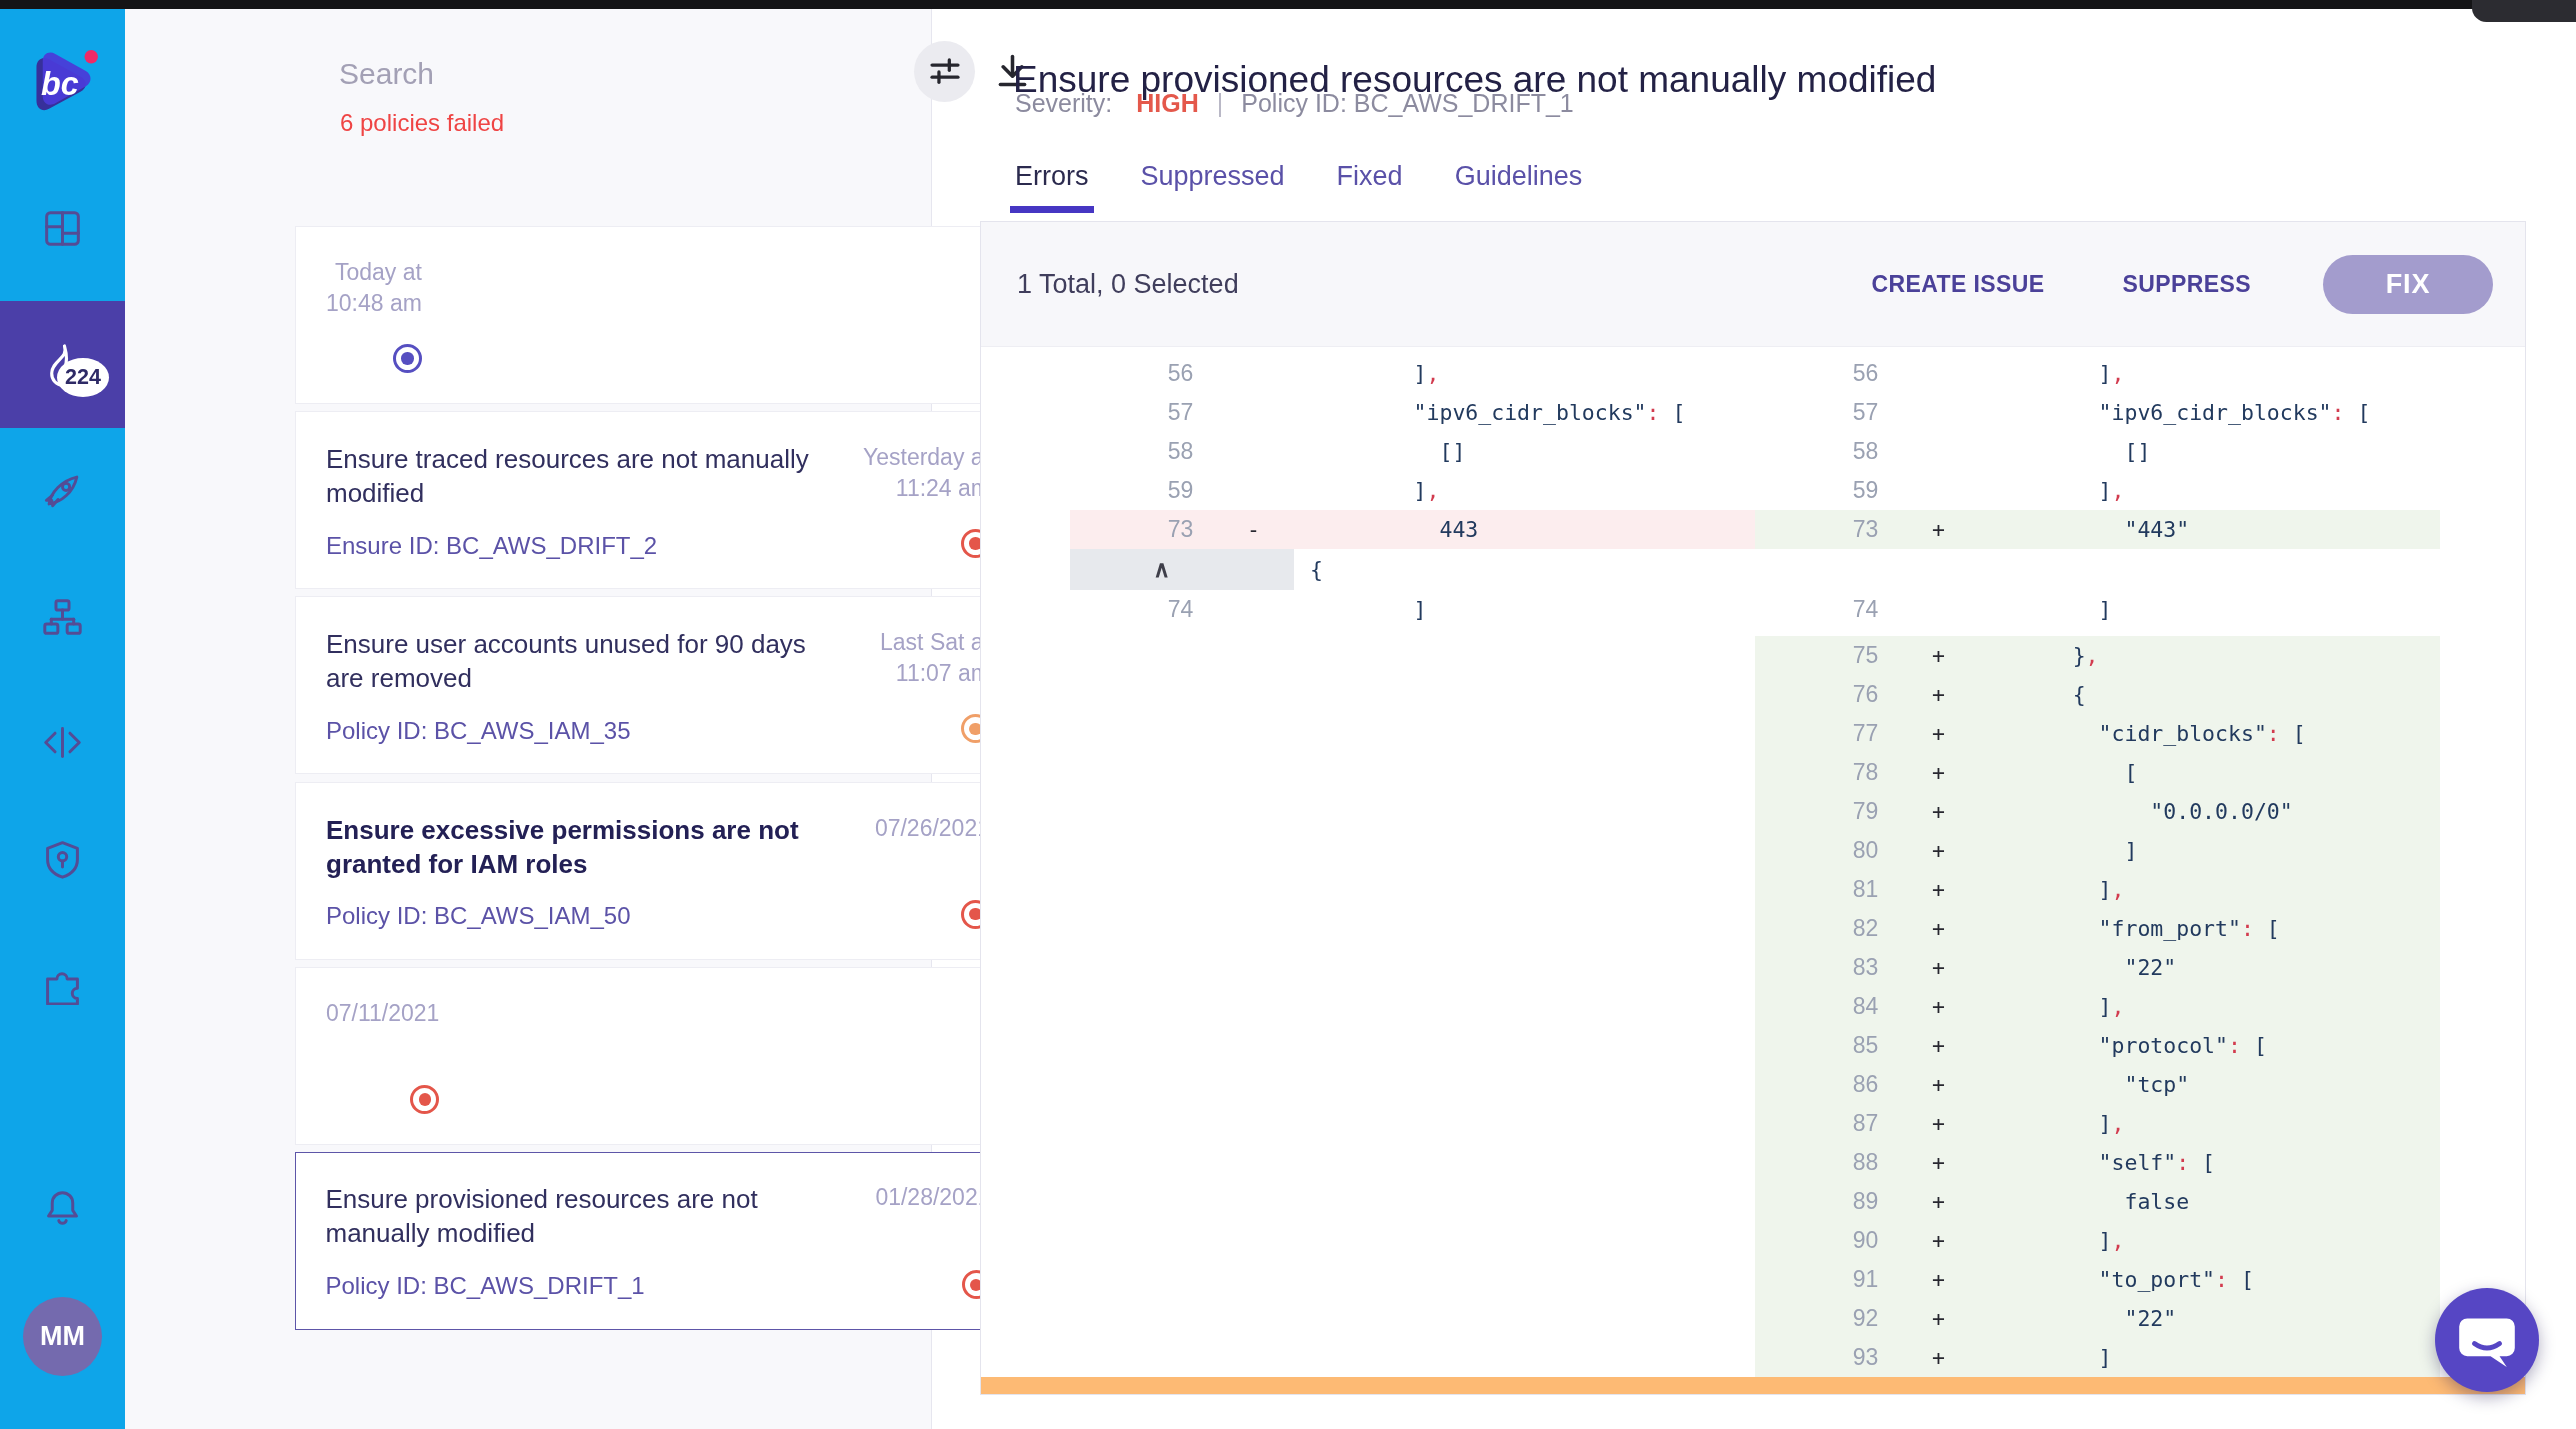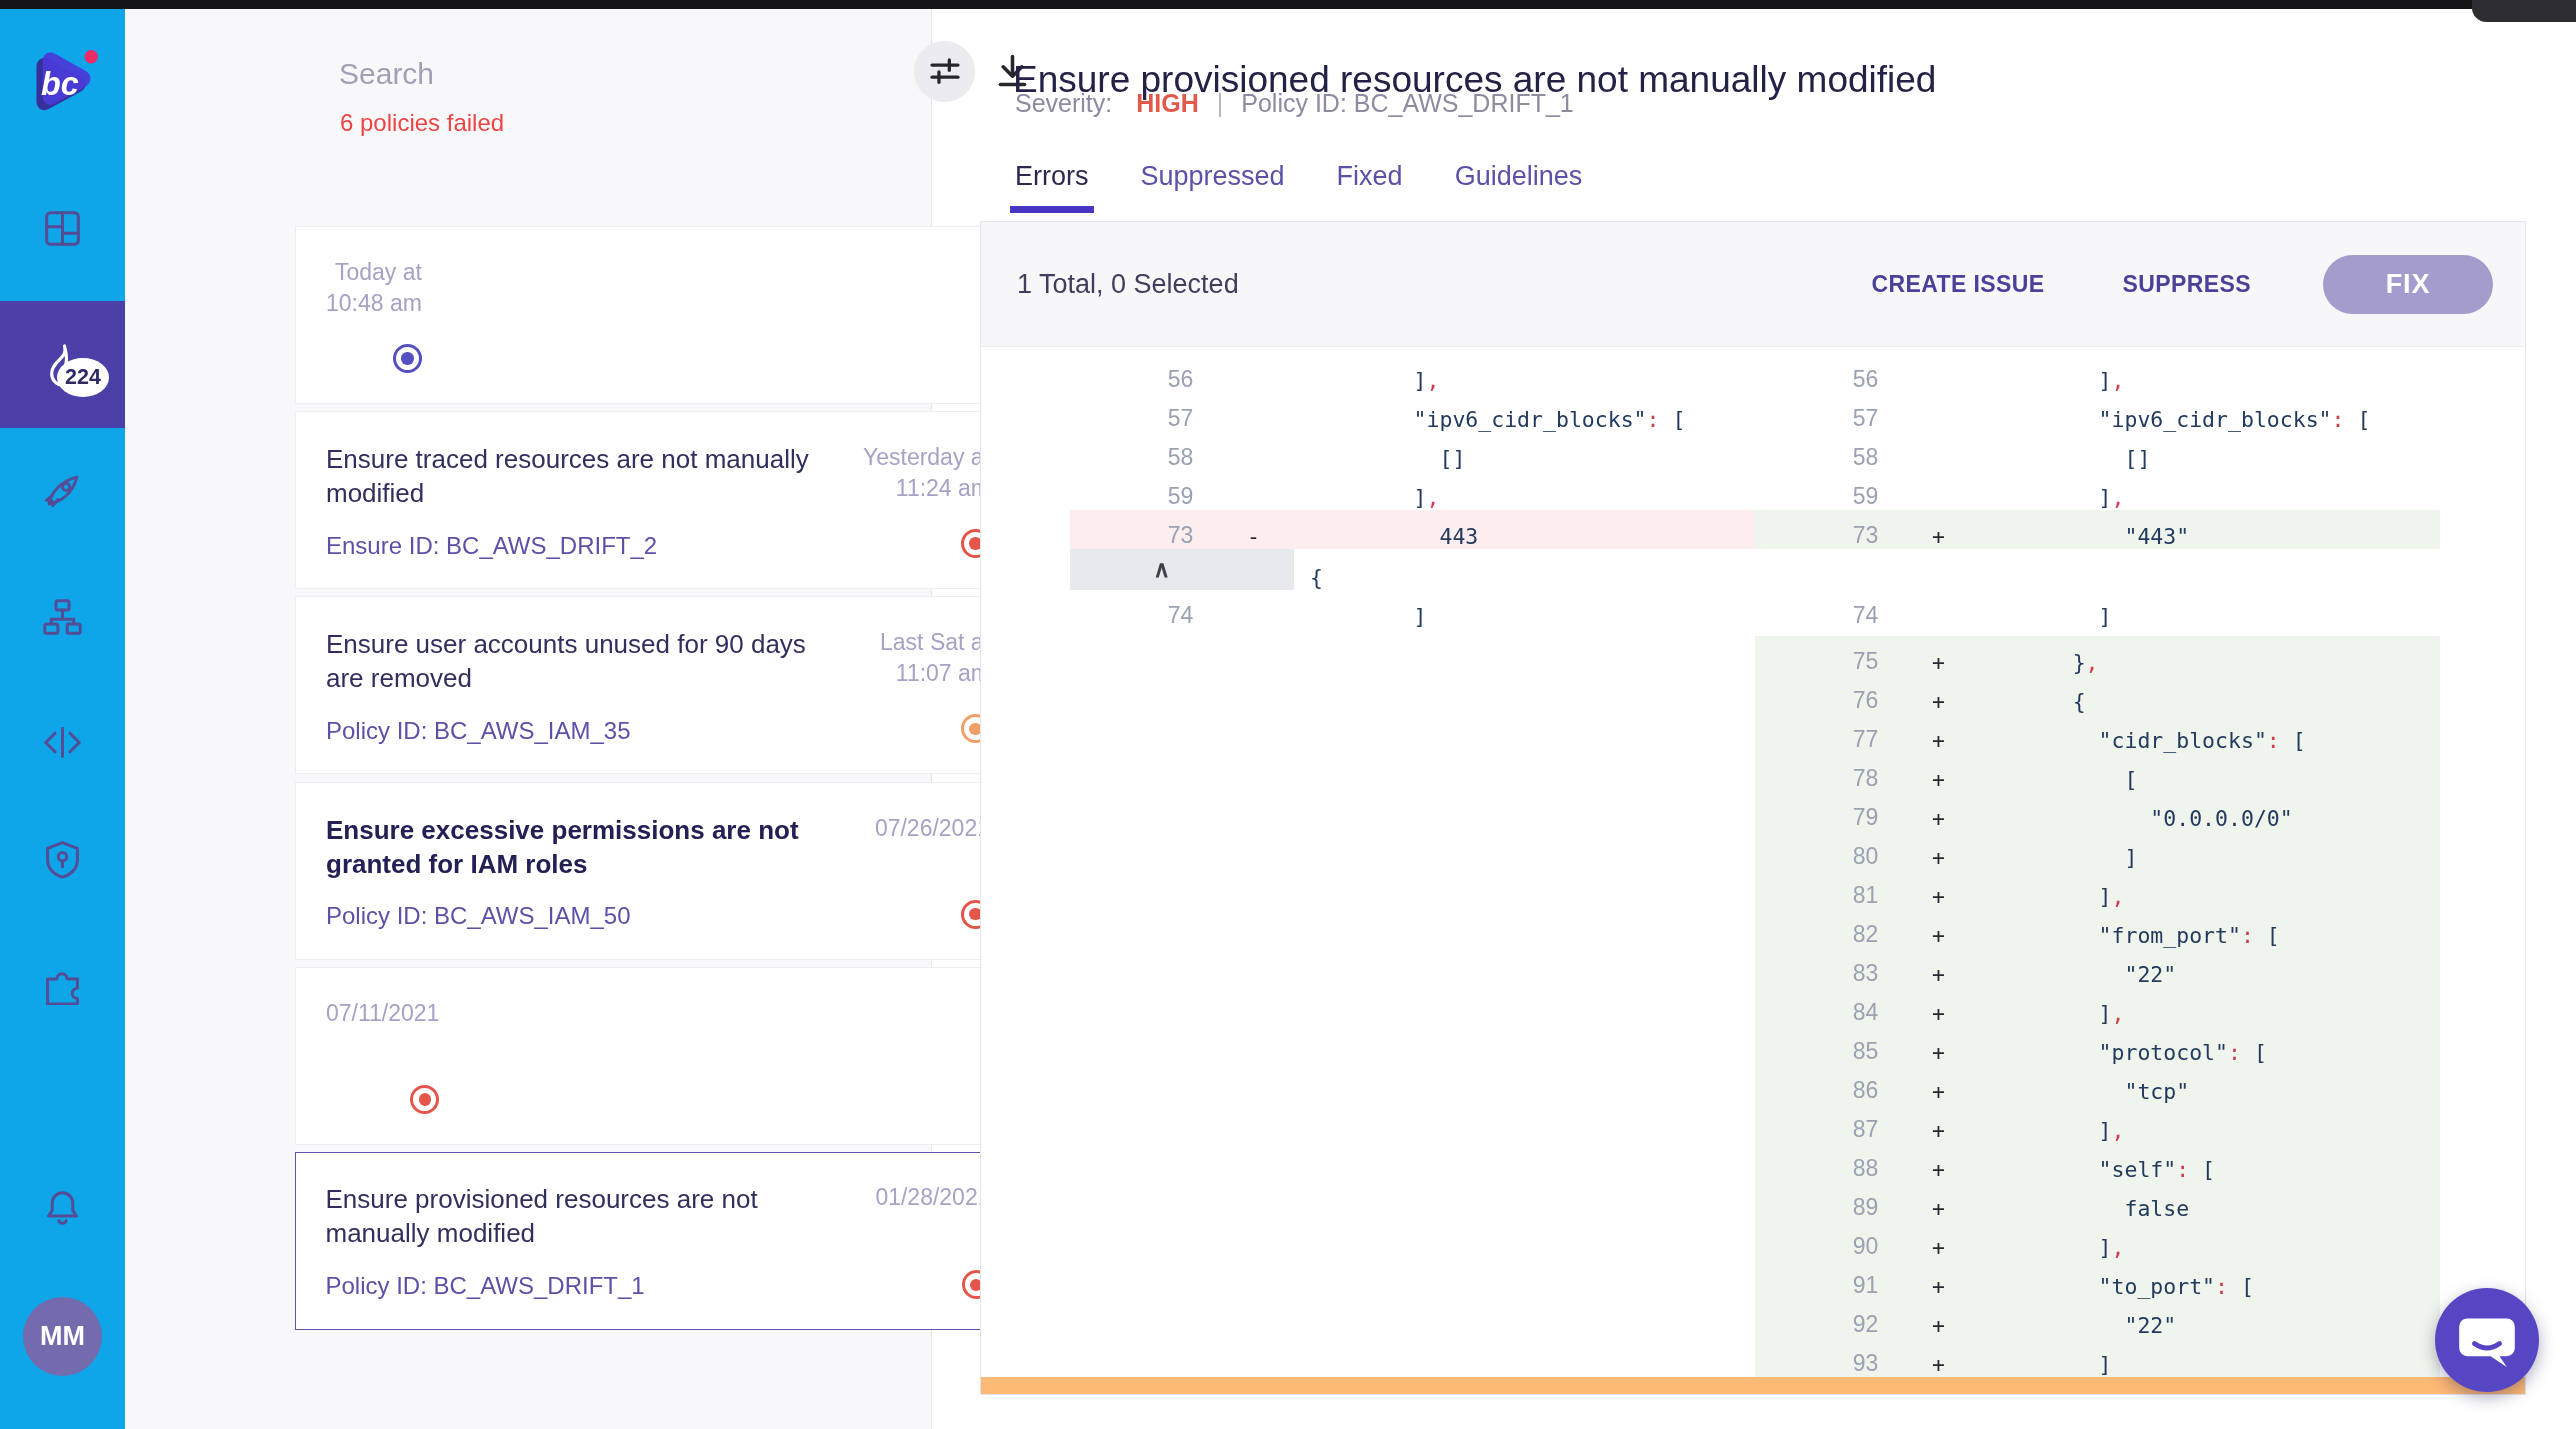--- a/index.html
+++ b/index.html
@@ -64,21 +64,21 @@
   .toolbar{height:125px;background:#f7f7fa;border-bottom:0.9px solid #eeeef3;display:flex;align-items:center;
     justify-content:space-between;padding:0 32px 0 36px;box-sizing:border-box;}
   .toolbar-summary{font-size:27px;color:#403e5c;}
   .toolbar-actions{display:flex;align-items:center;gap:66px;}
   .tool-link{font-size:23px;font-weight:700;letter-spacing:0.4px;color:#4b4199;cursor:pointer;background:none;border:none;font-family:inherit;}
   .fix-btn{width:170px;height:59px;border-radius:29.5px;background:#a39ccd;color:#fff;border:none;
     font-family:inherit;font-size:27px;font-weight:700;letter-spacing:0.9px;cursor:pointer;}
 
   .diff{display:flex;padding:7.2px 0 0 89px;background:#fff;}
   .dcol{width:685px;}
-  .drow{display:flex;align-items:flex-end;height:39px;}
+  .drow{display:flex;align-items:center;height:39px;}
   .drow.expander,.drow.empty{height:41px;}
   .drow.spacer{height:7.2px;}
   .lnum{box-sizing:border-box;width:143px;text-align:right;padding-right:19.7px;font-size:23px;color:#9aa1b2;flex:none;}
   .lsign{width:81px;text-align:center;font-family:"DejaVu Sans Mono",monospace;font-size:21.5px;color:#27272f;flex:none;}
   .lcode{flex:1;white-space:pre;font-family:"DejaVu Sans Mono",monospace;font-size:21.5px;color:#223a5e;padding-left:16px;}
   .pu{color:#d23b4e;}
   .drow.removed{background:#fcedee;}
   .drow.added{background:#eff5ec;}
   .drow.expander .lnum,.drow.expander .lsign{background:#e7e9ed;height:100%;display:flex;align-items:center;justify-content:flex-end;}
   .drow.expander .lsign{justify-content:center;}

